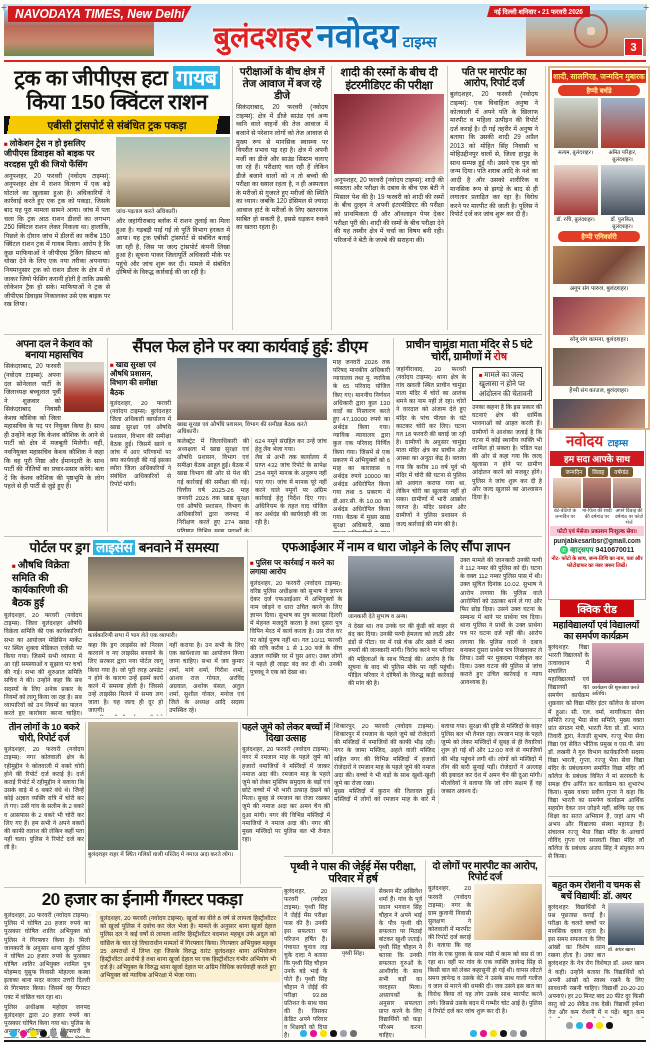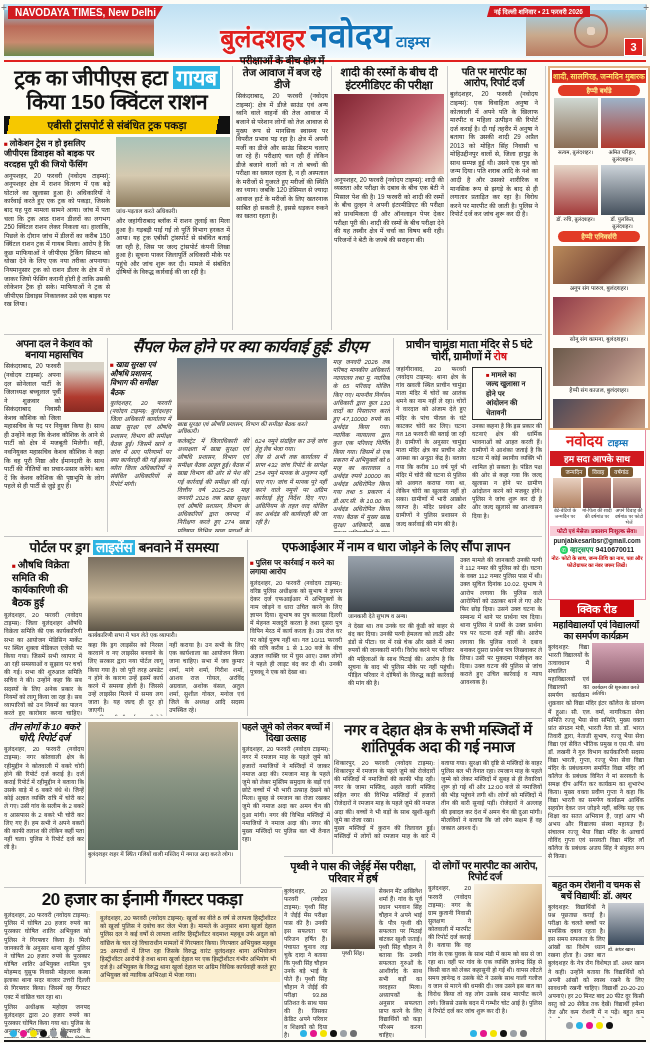--- a/index.html
+++ b/index.html
@@ -6,24 +6,24 @@
   .page{position:relative;width:650px;height:1043px;margin:0 auto;background:#fdfcf6;
         font-family:"Liberation Sans","DejaVu Sans",sans-serif;overflow:hidden;color:#1c1c1c;}
   .abs{position:absolute;}
   
   .masthead{left:4px;top:4px;width:642px;height:54px;background:linear-gradient(180deg,#bfe0f2 0%,#dff1fa 70%,#f3fafe 100%);overflow:hidden;}
   .mh-art{position:absolute;top:6px;height:46px;}
   .mh-fort{left:0;width:150px;background:linear-gradient(180deg,#8fc7e2 0%,#b96a58 35%,#c98a6f 70%,#6e8a4f 100%);}
   .mh-right{right:0;width:120px;background:linear-gradient(180deg,#9fd0e8 0%,#c9a98c 55%,#b97a5f 100%);}
   .mh-wheel{position:absolute;right:38px;top:10px;width:30px;height:30px;border:2px solid #b15a4c;border-radius:50%;background:radial-gradient(circle,#e8d4c2 20%,transparent 21%);}
   .ribbon{position:absolute;background:#d11a20;color:#fff;font-weight:700;padding:1px 7px;}
-  .rb-left{left:4px;top:2px;font-size:10px;clip-path:polygon(0 0,100% 0,95% 100%,0 100%);}
+  .rb-left{left:4px;top:2px;font-size:12px;font-style:italic;clip-path:polygon(0 0,100% 0,95% 100%,0 100%);}
   .rb-right{right:56px;top:2px;font-size:6.5px;clip-path:polygon(3% 0,100% 0,100% 100%,0 100%);}
   .mh-title{position:absolute;left:0;right:0;top:8px;text-align:center;white-space:nowrap;text-shadow:0 0 3px #fff,0 0 5px #fff;}
-  .mh-city{color:#e0211f;font-size:25px;font-weight:800;}
+  .mh-city{color:#e0211f;font-size:29px;font-weight:800;}
   .mh-main{color:#1273b8;font-size:33px;font-weight:800;}
   .mh-sub{color:#1273b8;font-size:15px;font-weight:700;}
   .pageno{position:absolute;right:3px;bottom:2px;width:17px;height:16px;background:#e0211f;border:1px solid #fff;color:#fff;font-size:11px;font-weight:800;text-align:center;line-height:16px;}
   .redline{left:4px;top:60px;width:642px;height:2px;background:#e0211f;}
   
   .vr{position:absolute;width:1px;background:#c9c9c9;}
   .hr{position:absolute;height:1px;background:#c2c2c2;}
   .blackline{left:4px;top:1040px;width:642px;height:2px;background:#1a1a1a;}
   
   .art{position:absolute;overflow:hidden;}
@@ -32,21 +32,21 @@
   .cap{font-size:5.8px;color:#111;margin-top:1px;line-height:1.2;}
   .kick{font-weight:700;font-size:8.2px;line-height:1.25;color:#101010;margin:2px 0;}
   .kick::before{content:"■ ";color:#c40a0a;font-size:6.5px;}
   .ph{display:block;}
   .banner{margin:3px 0;font-weight:800;font-size:10.5px;text-align:center;color:#111;padding:2px 0;
           background:linear-gradient(100deg,#111 6px,#f6c800 6px calc(100% - 14px),#111 calc(100% - 14px));}
   .hl-cyan{background:#2db4e2;color:#fff;padding:0 3px;}
   .hl-red{color:#d6161c;}
   .cols2{column-count:2;column-gap:6px;column-rule:1px solid #d8d8d8;}
   .row{display:flex;gap:6px;}
-  .notebox{border:1px solid #2a2a2a;padding:2px 13px;font-weight:700;font-size:7.2px;line-height:1.3;margin:2px 0;text-align:left;}
+  .notebox{border:1px solid #2a2a2a;padding:2px 6px;font-weight:400;font-size:7.2px;line-height:1.3;margin:2px 0;text-align:left;}
   .notebox::before{content:"■ ";color:#c40a0a;font-size:6px;}
   .ybox{background:#fcf0d2;padding:3px 4px;}
   .ybox-t{color:#d6161c;font-weight:800;font-size:11px;text-align:center;line-height:1.15;margin-bottom:2px;}
   
   .greet{border:2px solid #e2b183;background:#fffdf8;padding:2px;}
   .greet-hd{background:linear-gradient(180deg,#b5121b,#e23b26);color:#ffe369;font-weight:800;font-size:7.6px;text-align:center;padding:2px 1px;line-height:1.2;}
   .mini-ribbon{background:#e23b26;color:#ffe98c;font-weight:700;font-size:6.8px;text-align:center;margin:2px 6px;padding:1px 0;border-radius:6px;}
   .pgrid{display:flex;flex-wrap:wrap;gap:3px;justify-content:center;margin-top:2px;}
   .pcell{width:44px;text-align:center;}
   .pcell .cap{font-size:5.4px;text-align:center;}
@@ -103,21 +103,21 @@
         <div class="bt">अनूपशहर, 20 फरवरी (नवोदय टाइम्स): अनूपशहर क्षेत्र में राशन वितरण में एक बड़े घोटाले का खुलासा हुआ है। अधिकारियों ने कार्रवाई करते हुए एक ट्रक को पकड़ा, जिसके बाद यह पूरा मामला सामने आया। जांच में पता चला कि ट्रक आठ राशन डीलरों का लगभग 250 क्विंटल राशन लेकर निकला था। हालांकि, पिछले के दौरान जांच में डीलरों का करीब 150 क्विंटल राशन ट्रक में गायब मिला। आरोप है कि कुछ माफियाओं ने जीपीएस ट्रैकिंग सिस्टम को धोखा देने के लिए एक नया तरीका अपनाया। नियमानुसार ट्रक को राशन डीलर के क्षेत्र में ले जाकर जियो फेंसिंग करानी होती है ताकि उसकी लोकेशन ट्रैक हो सके। माफियाओं ने ट्रक से जीपीएस डिवाइस निकालकर उसे एक बाइक पर रख लिया।</div>
       </div>
       <div style="width:114px;">
         <div class="ph" style="height:70px;background:linear-gradient(180deg,#a9c3b9 0%,#d6cab0 55%,#8d7c5f 100%);"></div>
         <div class="cap">जांच-पड़ताल करते अधिकारी।</div>
         <div class="bt" style="margin-top:2px;">और जहांगीराबाद ब्लॉक में राशन तुलाई का मिला हुआ है। गड़बड़ी पाई गई तो पूर्ति विभाग हरकत में आया। यह ट्रक एबीसी ट्रांसपोर्ट से संबंधित बताई जा रही है, जिस पर जल्द ट्रांसपोर्ट कंपनी लिखा हुआ है। सूचना पाकर जिलापूर्ति अधिकारी मौके पर पहुंचे और जांच शुरू कर दी। मामले में संबंधित दोषियों के विरुद्ध कार्रवाई की जा रही है।</div>
       </div>
     </div>
   </div>
 
-  <div class="art" style="left:236px;top:55px;width:92px;height:264px;">
+  <div class="art" style="left:236px;top:66px;width:92px;height:264px;">
     <div class="hd" style="font-size:10.5px;margin-bottom:2px;">परीक्षाओं के बीच क्षेत्र में तेज आवाज में बज रहे डीजे</div>
     <div class="bt">सिकंदराबाद, 20 फरवरी (नवोदय टाइम्स): क्षेत्र में डीजे साउंड एवं अन्य ध्वनि वाले वाहनों की तेज आवाज में बजाने से परेशान लोगों को तेज आवाज से मुख्य रूप से मानसिक स्वास्थ्य पर विपरीत प्रभाव पड़ रहा है। क्षेत्र में अपनी मर्जी का डीजे और साउंड सिस्टम चलाए जा रहे हैं। परीक्षाएं चल रही हैं लेकिन डीजे बजाने वालों को न तो बच्चों की परीक्षा का ख्याल रहता है, न ही अस्पताल के मरीजों से गुजरते हुए मरीजों की स्थिति का ध्यान। जबकि 120 डेसिमल से ज्यादा आवाज हार्ट के मरीजों के लिए खतरनाक साबित हो सकती है, इससे धड़कन रुकने का खतरा रहता है।</div>
   </div>
 
   <div class="art" style="left:334px;top:66px;width:110px;height:264px;">
     <div class="hd" style="font-size:11.5px;margin-bottom:2px;">शादी की रस्मों के बीच दी इंटरमीडिएट की परीक्षा</div>
     <div class="ph" style="height:80px;background:linear-gradient(135deg,#7e2330 0%,#c4636f 55%,#e8cabc 100%);"></div>
     <div class="bt" style="margin-top:2px;">अनूपशहर, 20 फरवरी (नवोदय टाइम्स): शादी की व्यस्तता और परीक्षा के दबाव के बीच एक बेटी ने मिसाल पेश की है। 19 फरवरी को शादी की रस्मों के बीच दुल्हन ने अपनी इंटरमीडिएट की परीक्षा को प्राथमिकता दी और ऑनलाइन पेपर देकर परीक्षा पूरी की। शादी की रस्मों के बीच परीक्षा देने की यह तस्वीर क्षेत्र में चर्चा का विषय बनी रही। परिजनों ने बेटी के जज्बे की सराहना की।</div>
   </div>
 
@@ -218,21 +218,21 @@
     </div>
     <div class="bt" style="font-size:5.9px;">बुलंदशहर: विद्यार्थियों ने प्रश्न पूछताछ कराई है। परीक्षा के चलते बच्चों पर मानसिक दबाव रहता है। इस समय सफलता के लिए आंखों का विशेष ध्यान रखना होता है। उक्त बात बुलंदशहर के नेत्र रोग विशेषज्ञ डॉ. अथर खान ने कही। उन्होंने बताया कि विद्यार्थियों को अपनी आंखों को स्वस्थ रखने के लिए सावधानी रखनी चाहिए। विद्यार्थी 20-20-20 अपनाएं। हर 20 मिनट बाद 20 फीट दूर किसी वस्तु को 20 सेकेंड तक देखें। विद्यार्थी हमेशा तेज और कम रोशनी में न पढ़ें। बहुत कम रोशनी या तेज चमक से बचे रहें। पुस्तक आंखों से लगभग 14-16 इंच दूर रखें।</div>
   </div>
 
   <div class="art" style="left:4px;top:338px;width:100px;height:194px;">
     <div class="hd" style="font-size:10px;margin-bottom:2px;">अपना दल ने केशव को बनाया महासचिव</div>
     <div class="ph" style="float:right;width:40px;height:50px;margin:0 0 2px 3px;background:linear-gradient(180deg,#d8d2c6 15%,#b03a2e 70%,#8a2a22 100%);"></div>
     <div class="bt">सिकंदराबाद, 20 फरवरी (नवोदय टाइम्स): अपना दल सोनेलाल पार्टी के जिलाध्यक्ष बच्चूलाल पूर्वी ने शुक्रवार को सिकंदराबाद निवासी केशव कौशिक को जिला महासचिव के पद पर नियुक्त किया है। साथ ही उन्होंने कहा कि केशव कौशिक के आने से पार्टी को क्षेत्र में मजबूती मिलेगी। वहीं, नवनियुक्त महासचिव केशव कौशिक ने कहा कि वह पूरी निष्ठा और ईमानदारी के साथ पार्टी की नीतियों का प्रचार-प्रसार करेंगे। बता दें कि केशव कौशिक की पृष्ठभूमि के लोग पहले से ही पार्टी से जुड़े हुए हैं।</div>
   </div>
 
-  <div class="art" style="left:110px;top:338px;width:280px;height:194px;font-style:italic;">
+  <div class="art" style="left:110px;top:338px;width:280px;height:194px;">
     <div class="hd" style="font-size:16px;white-space:nowrap;margin-bottom:2px;">सैंपल फेल होने पर क्या कार्यवाई हुई: डीएम</div>
     <div class="row">
       <div style="width:62px;">
         <div class="kick" style="font-size:7.4px;">खाद्य सुरक्षा एवं औषधि प्रशासन, विभाग की समीक्षा बैठक</div>
         <div class="bt" style="font-size:6px;">बुलंदशहर, 20 फरवरी (नवोदय टाइम्स): बुलंदशहर जिला अधिकारी कार्यालय में खाद्य सुरक्षा एवं औषधि प्रशासन, विभाग की समीक्षा बैठक हुई। जिसमें खाने व जांच में आए परिणामों पर क्या कार्यवाही की गई इसका ब्यौरा जिला अधिकारियों ने संबंधित अधिकारियों से रिपोर्ट मांगी।</div>
       </div>
       <div style="width:152px;">
         <div class="ph" style="height:62px;background:linear-gradient(180deg,#6e7c86 0%,#a2938a 70%,#7a6a5e 100%);"></div>
         <div class="cap">खाद्य सुरक्षा एवं औषधि प्रशासन, विभाग की समीक्षा बैठक करते अधिकारी।</div>
         <div class="cols2" style="margin-top:2px;">
@@ -293,36 +293,35 @@
         <div class="cap">जानकारी देते सुभाष व अन्य।</div>
         <div class="bt" style="font-size:6px;margin-top:2px;">ने देखा था। तब उनके घर की कुंडी को बाहर से बंद कर दिया। उनकी पत्नी हेमलता को लाठी और डंडों से पीटा। घर में रखे चेक और खाते में जमा रुपयों की जानकारी मांगी। विरोध करने पर परिवार की महिलाओं के साथ पिटाई की। आरोप है कि सूचना के बाद भी पुलिस मौके पर नहीं पहुंची। पीड़ित परिवार ने दोषियों के विरुद्ध कड़ी कार्रवाई की मांग की है।</div>
       </div>
       <div style="width:82px;">
         <div class="bt" style="font-size:6px;">उक्त मामले की जानकारी उनकी पत्नी ने 112 नम्बर की पुलिस को दी। घटना के वक्त 112 नम्बर पुलिस पास में थी। उक्त सूचित दिनांक 10.02. सुभाष ने आरोप लगाया कि पुलिस वाले आरोपियों को उठाकर थाने ले गए और फिर छोड़ दिया। उसने उक्त घटना के सम्बन्ध में थाने पर प्रार्थना पत्र दिया। थाना पुलिस ने प्रार्थी के उक्त प्रार्थना पत्र पर घटना दर्ज नहीं की। आरोप लगाया कि पुलिस वालों ने दबाव बनाकर दूसरा प्रार्थना पत्र लिखवाकर ले लिया। उसी पर मुकदमा पंजीकृत कर दिया। उक्त घटना की पुलिस से जांच कराते हुए उचित कार्रवाई व न्याय आवश्यक है।</div>
       </div>
     </div>
   </div>
 
   <div class="art" style="left:4px;top:722px;width:80px;height:162px;">
-    <div class="hd" style="font-size:9.5px;margin-bottom:2px;font-style:italic;">तीन लोगों के 10 बकरे चोरी, रिपोर्ट दर्ज</div>
+    <div class="hd" style="font-size:9.5px;margin-bottom:2px;">तीन लोगों के 10 बकरे चोरी, रिपोर्ट दर्ज</div>
     <div class="bt" style="font-size:6px;">बुलंदशहर, 20 फरवरी (नवोदय टाइम्स): नगर कोतवाली क्षेत्र के रहीमुद्दीन ने कोतवाली में बकरे चोरी होने की रिपोर्ट दर्ज कराई है। दर्ज कराई रिपोर्ट में रहीमुद्दीन ने बताया कि उसके बाड़े में 6 बकरे बंधे थे। जिन्हें कोई अज्ञात व्यक्ति रात्रि में चोरी कर ले गए। उसी गांव के सलीम के 2 बकरे व आसपास के 2 बकरे भी चोरी कर लिए गए हैं। हम सभी ने अपने बकरों की काफी तलाश की लेकिन कहीं पता नहीं चला। पुलिस ने रिपोर्ट दर्ज कर ली है।</div>
   </div>
 
   <div class="art" style="left:88px;top:722px;width:150px;height:162px;">
     <div class="ph" style="height:128px;background:linear-gradient(180deg,#c2b49a 0%,#8a9584 45%,#5f6f62 100%);"></div>
     <div class="cap">बुलंदशहर शहर में स्थित गलियों वाली मस्जिद में नमाज अदा करते लोग।</div>
   </div>
 
   <div class="art" style="left:242px;top:722px;width:88px;height:162px;">
     <div class="hd" style="font-size:9.5px;margin-bottom:2px;">पहले जुमे को लेकर बच्चों में दिखा उत्साह</div>
     <div class="bt" style="font-size:6px;">बुलंदशहर, 20 फरवरी (नवोदय टाइम्स): नगर में रमजान माह के पहले जुमे को हजारों नमाजियों ने मस्जिदों में जाकर नमाज अदा की। रमजान माह के पहले जुमे को लेकर मुस्लिम समुदाय के बड़ों एवं छोटे बच्चों में भी भारी उत्साह देखने को मिला। सुबह से रमजान का रोजा रखकर जुमे की नमाज अदा कर अमन चैन की दुआ मांगी। नगर की विभिन्न मस्जिदों में नमाजियों ने नमाज अदा की। नगर की मुख्य मस्जिदों पर पुलिस बल भी तैनात रहा।</div>
   </div>
 
   <div class="art" style="left:334px;top:722px;width:208px;height:132px;">
-    <div class="hd" style="font-size:15px;margin-bottom:3px;">नगर व देहात क्षेत्र के सभी मस्जिदों में शांतिपूर्वक अदा की गई नमाज</div>
     <div class="cols2">
       <div class="bt" style="font-size:6px;">शिकारपुर, 20 फरवरी (नवोदय टाइम्स): शिकारपुर में रमजान के पहले जुमे को रोजेदारों की मस्जिदों में नमाजियों की काफी भीड़ रही। नगर के जामा मस्जिद, अहले वाली मस्जिद सहित नगर की विभिन्न मस्जिदों में हजारों रोजेदारों ने रमजान माह के पहले जुमे की नमाज अदा की। बच्चों ने भी बड़ों के साथ खुशी-खुशी जुमे का रोजा रखा।</div>
       <div class="bt" style="font-size:6px;">मुख्य मस्जिदों में कुरान की तिलावत हुई। मस्जिदों में लोगों को रमजान माह के बारे में बताया गया। सुरक्षा की दृष्टि से मस्जिदों के बाहर पुलिस बल भी तैनात रहा। रमजान माह के पहले जुम्मे को लेकर मस्जिदों में सुबह से ही तैयारियां शुरू हो गई थीं और 12:00 बजे से नमाजियों की भीड़ पहुंचने लगी थी। लोगों को मस्जिदों में तीन की बारी सुनाई पड़ीं। रोजेदारों ने अल्लाह की इबादत कर देश में अमन चैन की दुआ मांगी। मौलवियों ने बताया कि जो लोग सक्षम हैं वह जकात अवश्य दें।</div>
     </div>
   </div>
 
   <div class="art" style="left:4px;top:890px;width:276px;height:148px;">
     <div class="hd" style="font-size:17px;white-space:nowrap;margin-bottom:2px;">20 हजार का ईनामी गैंगस्टर पकड़ा</div>
     <div class="row">
       <div style="width:86px;">

